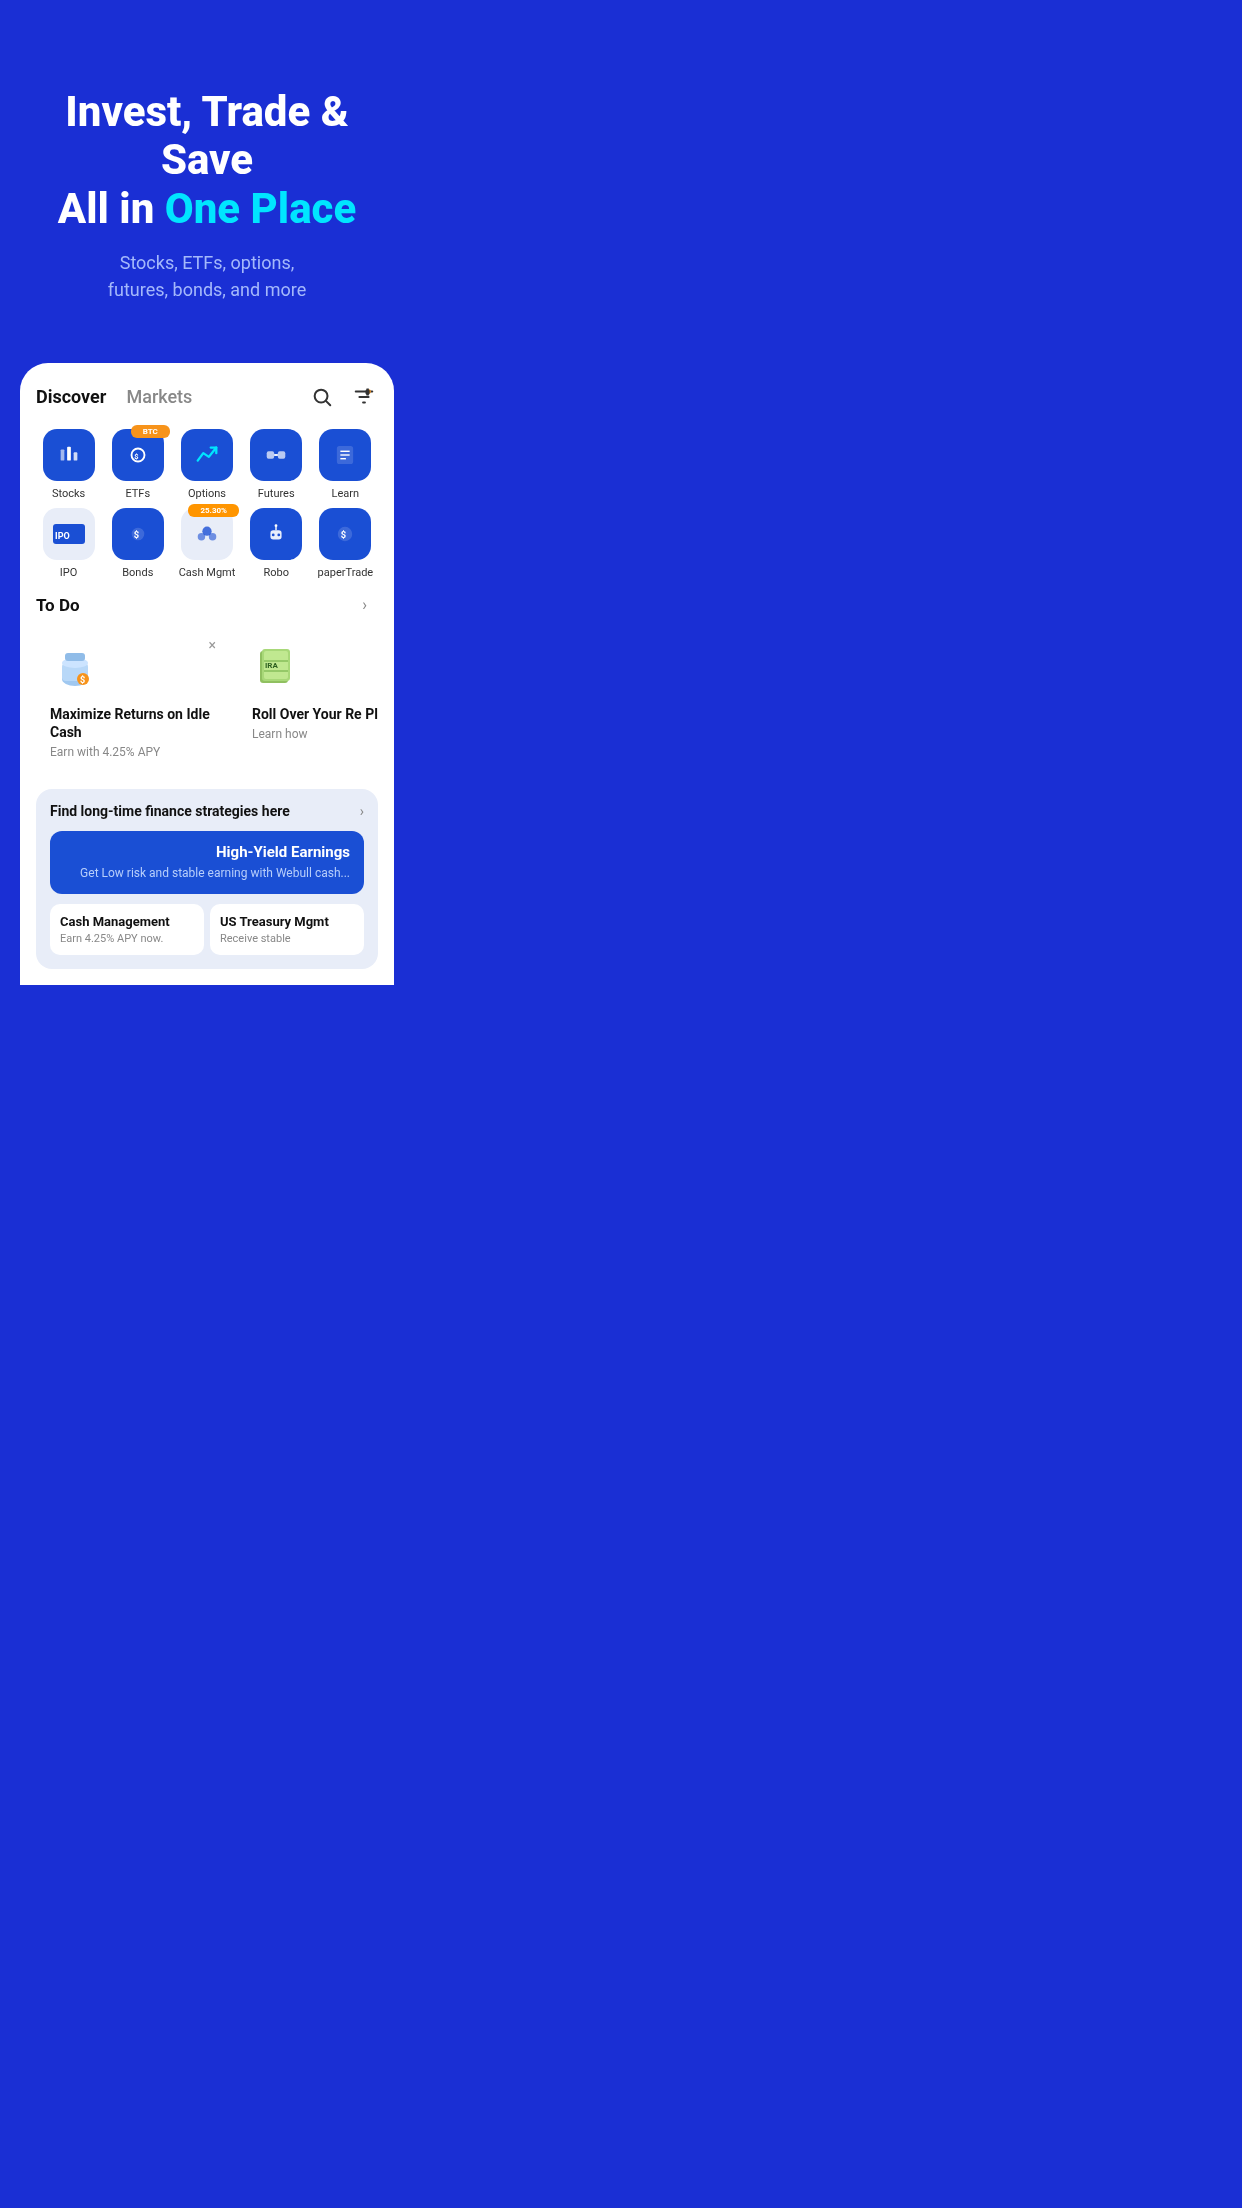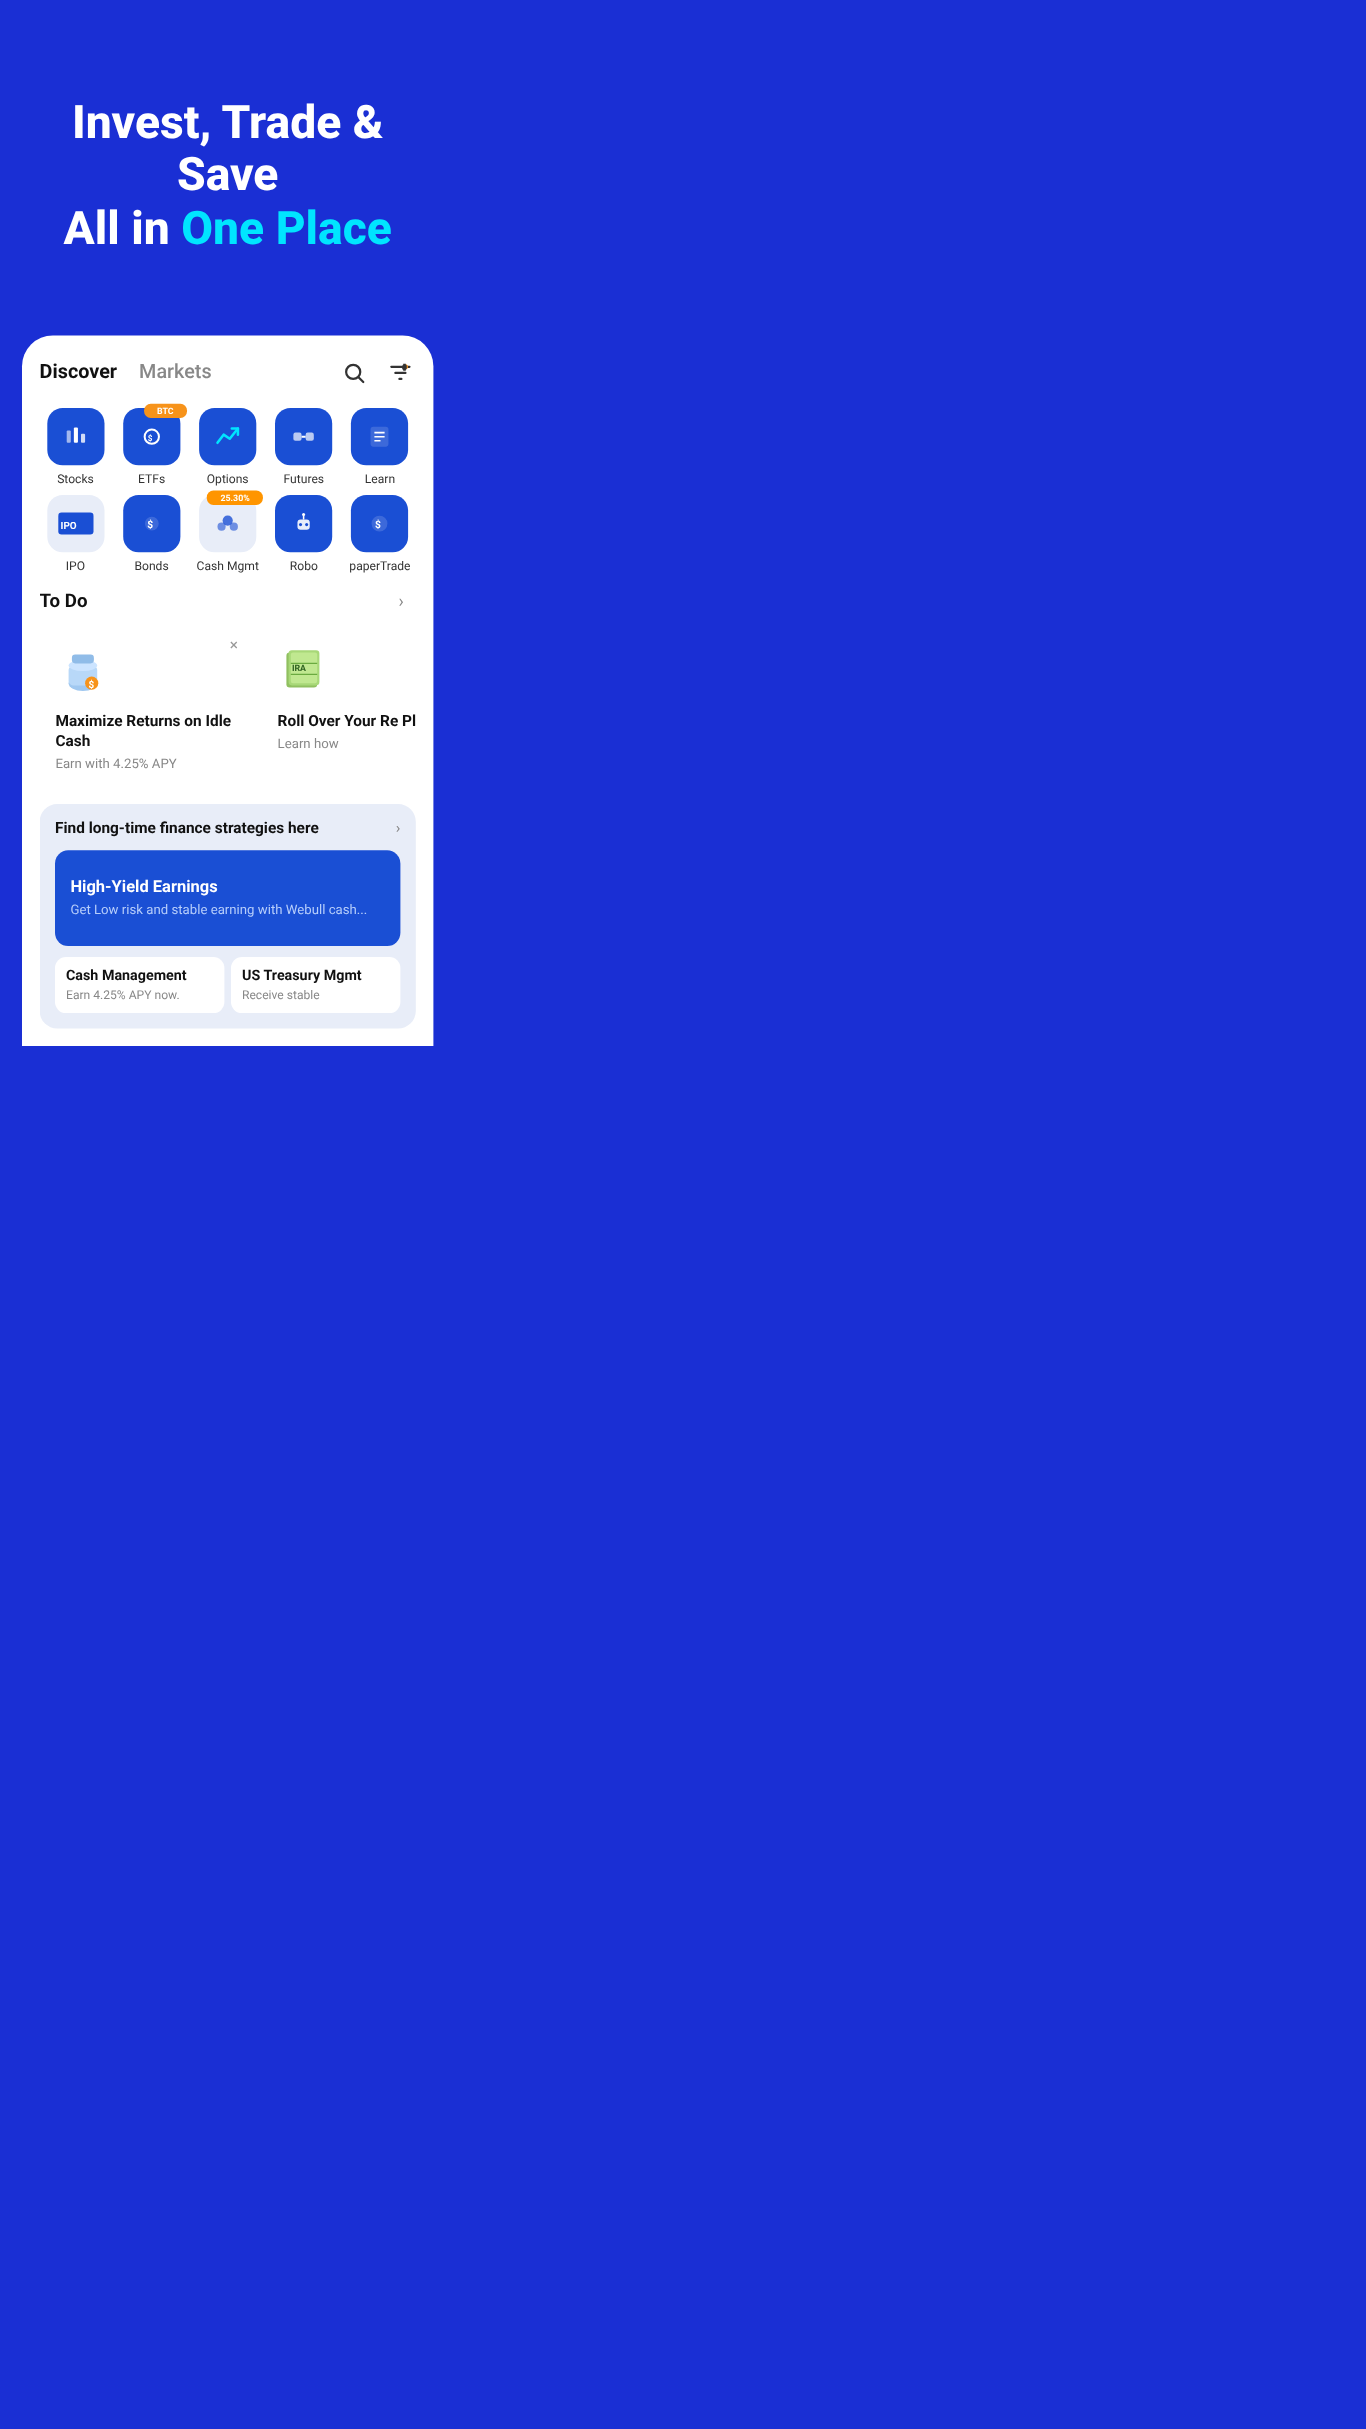--- a/index.html
+++ b/index.html
@@ -211,22 +211,23 @@
       font-weight: 700;
       color: #111;
     }
     .finance-arrow {
       color: #888;
       font-size: 14px;
     }
     .finance-highlight {
       background: #1a4fd4;
       border-radius: 12px;
-      padding: 24px 14px;
+      padding: 12px 14px;
       margin-bottom: 10px;
+      text-align: right;
     }
     .finance-highlight-title {
       font-size: 15px;
       font-weight: 700;
       color: white;
       margin-bottom: 4px;
     }
     .finance-highlight-sub {
       font-size: 12px;
       color: rgba(200, 220, 255, 0.9);
@@ -253,20 +254,24 @@
       color: #888;
     }
   </style>
 </head>
 <body>
 
 <div class="hero">
   <div class="hero-title">
     <span>Invest, Trade &amp; Save</span><br>
     <span>All in </span><span class="cyan">One Place</span>
+  </div>
+  <div class="hero-subtitle">
+    <span>Stocks, ETFs, options,</span><br>
+    <span>futures, bonds, and more</span>
   </div>
 </div>
 
 <div class="app-card">
 
   <div class="tabs-row">
     <div class="tabs-left">
       <span class="tab-label active">Discover</span>
       <span class="tab-label inactive">Markets</span>
     </div>

